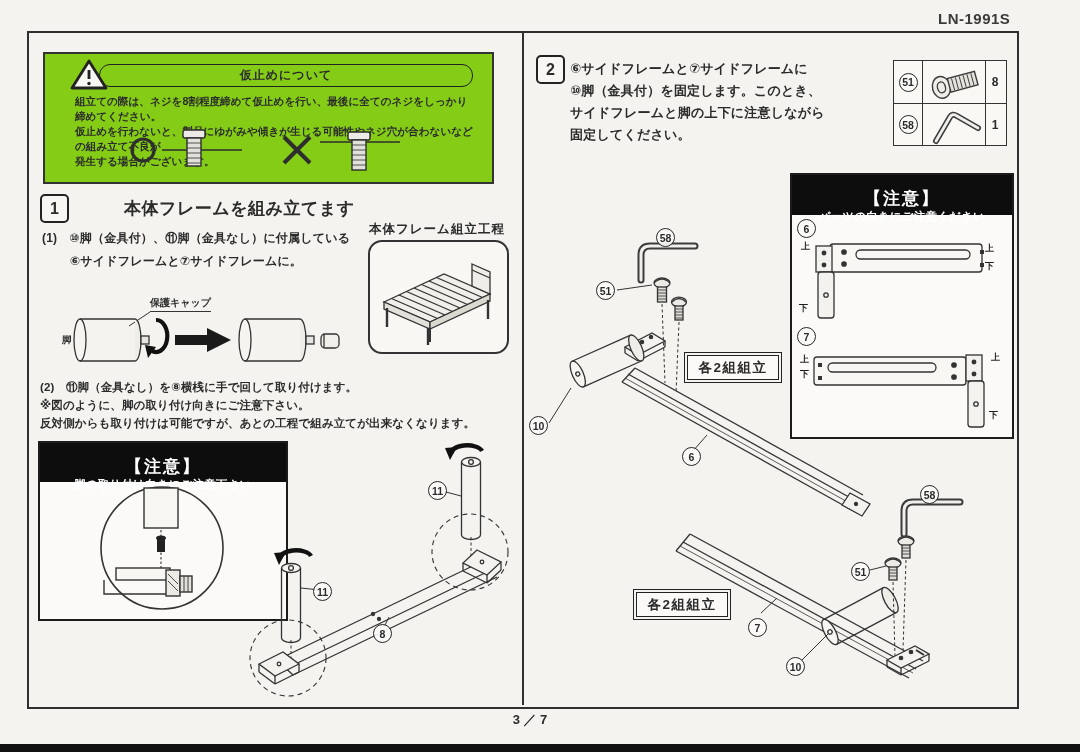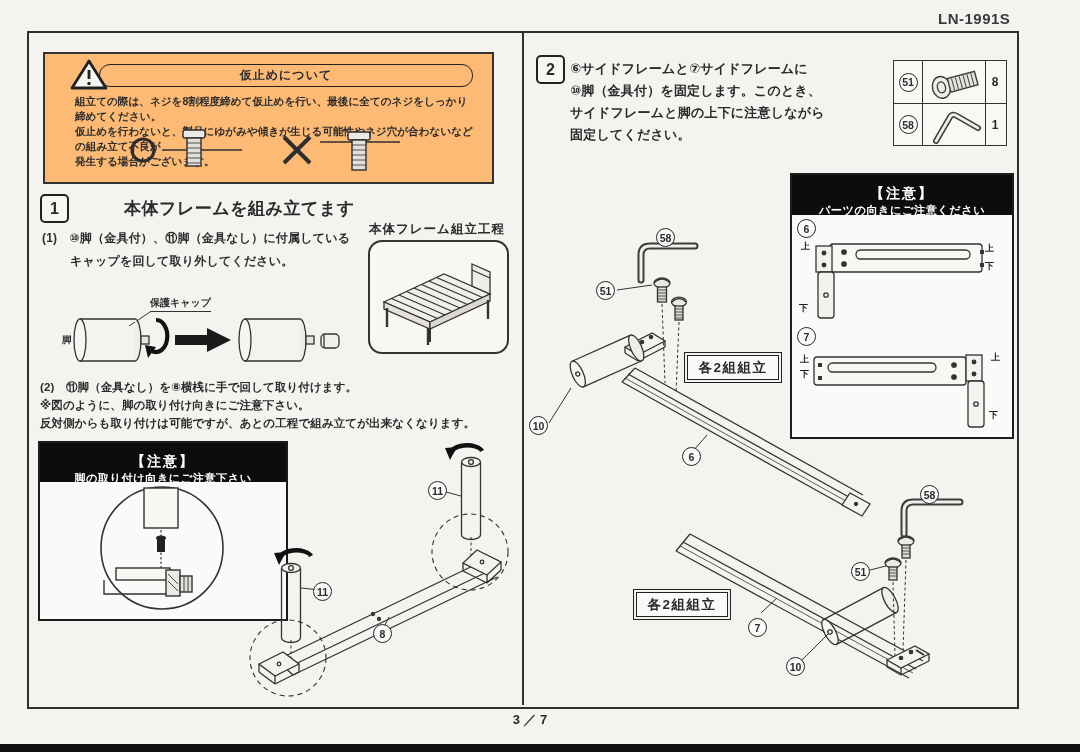--- a/index.html
+++ b/index.html
@@ -7,35 +7,35 @@
        font-family:"Liberation Sans","DejaVu Sans",sans-serif;color:#2b2b2b;
        overflow:hidden;-webkit-font-smoothing:antialiased;}
   .abs{position:absolute;}
   
   .outer-border{left:27px;top:31px;width:988px;height:674px;border:2.5px solid #2f2f2f;}
   .divider{left:522px;top:31px;width:2px;height:674px;background:#2f2f2f;}
   .model-label{left:938px;top:10px;font-size:15px;font-weight:700;letter-spacing:.5px;color:#3a3a3a;text-align:right;}
   .page-num{left:480px;top:711px;width:100px;text-align:center;font-size:13px;font-weight:600;}
   .bottom-bar{left:0;top:744px;width:1080px;height:8px;background:#111;}
   
-  .warn-box{left:43px;top:52px;width:447px;height:128px;border:2px solid #333;background:#fdba74;}
+  .warn-box{left:43px;top:52px;width:447px;height:128px;border:2px solid #333;background:#84cc16;}
   .warn-pill{position:absolute;left:54px;top:10px;width:372px;height:21px;border:1.5px solid #222;
              border-radius:11px;display:flex;align-items:center;justify-content:center;
              font-size:12px;font-weight:700;letter-spacing:1px;}
   .warn-body{position:absolute;left:30px;top:40px;width:400px;font-size:10.6px;line-height:15px;font-weight:600;}
   
   .step-num{width:25px;height:25px;border:2.5px solid #222;border-radius:5px;background:#f7f6f3;
             display:flex;align-items:center;justify-content:center;font-size:16px;font-weight:700;}
   .step-title{font-size:17px;font-weight:700;letter-spacing:.5px;margin-left:48px;}
   .body-txt{font-size:12px;font-weight:600;letter-spacing:.2px;}
   .small-txt{font-size:11.5px;font-weight:600;letter-spacing:.1px;}
   
   .caution{border:2px solid #1c1c1c;background:#fbfaf8;}
   .caution-head{background:#0d0d0d;color:#fff;text-align:center;}
-  .caution-head .t1{font-size:14px;font-weight:700;letter-spacing:2px;line-height:20px;padding-top:8px;}
+  .caution-head .t1{font-size:17px;font-weight:700;letter-spacing:2px;line-height:20px;padding-top:14px;}
   .caution-head .t2{font-size:11.2px;font-weight:600;line-height:15px;letter-spacing:.5px;}
   
   .cnum{width:19px;height:19px;border:1.6px solid #262626;border-radius:50%;
         background:rgba(250,250,248,.92);display:flex;align-items:center;justify-content:center;
         font-size:10.5px;font-weight:700;box-sizing:border-box;}
   .jdir{font-size:9px;font-weight:700;color:#1e1e1e;}
   
   .note-box{border:1.5px solid #222;outline:1px solid #222;outline-offset:2px;background:#faf9f7;
             display:flex;align-items:center;justify-content:center;
             font-size:13.5px;font-weight:700;letter-spacing:1.5px;}
@@ -99,21 +99,21 @@
       <line x1="247" y1="45" x2="261" y2="45" stroke-width=".8"></line>
     </svg>
   </span>
 </div>
 
 <div class="abs step-num" style="left:40px;top:194px;">
   <span>1</span>
 </div>
 <div class="abs step-title" style="left:76px;top:197px;">本体フレームを組み立てます</div>
 <div class="abs body-txt" style="left:42px;top:230px;">(1)　⑩脚（金具付）、⑪脚（金具なし）に付属している</div>
-<div class="abs body-txt" style="left:70px;top:253px;">キャップを回して取り外してください。</div>
+<div class="abs body-txt" style="left:70px;top:253px;">⑥サイドフレームと⑦サイドフレームに。</div>
 
 <div class="abs process-title" style="left:362px;top:221px;margin-left:7px;">本体フレーム組立工程</div>
 <div class="abs process-box">
   <svg width="137" height="110" viewBox="0 0 137 110" stroke="#333" fill="none" stroke-width="1.3">
     <polygon points="14,60 74,32 120,52 60,80" fill="#f1efe9"></polygon>
     <line x1="21.5" y1="56.5" x2="67.5" y2="76.5"></line>
       <line x1="29" y1="53" x2="75" y2="73"></line>
     <line x1="36.5" y1="49.5" x2="82.5" y2="69.5"></line>
       <line x1="44" y1="46" x2="90" y2="66"></line>
     <line x1="51.5" y1="42.5" x2="97.5" y2="62.5"></line>

